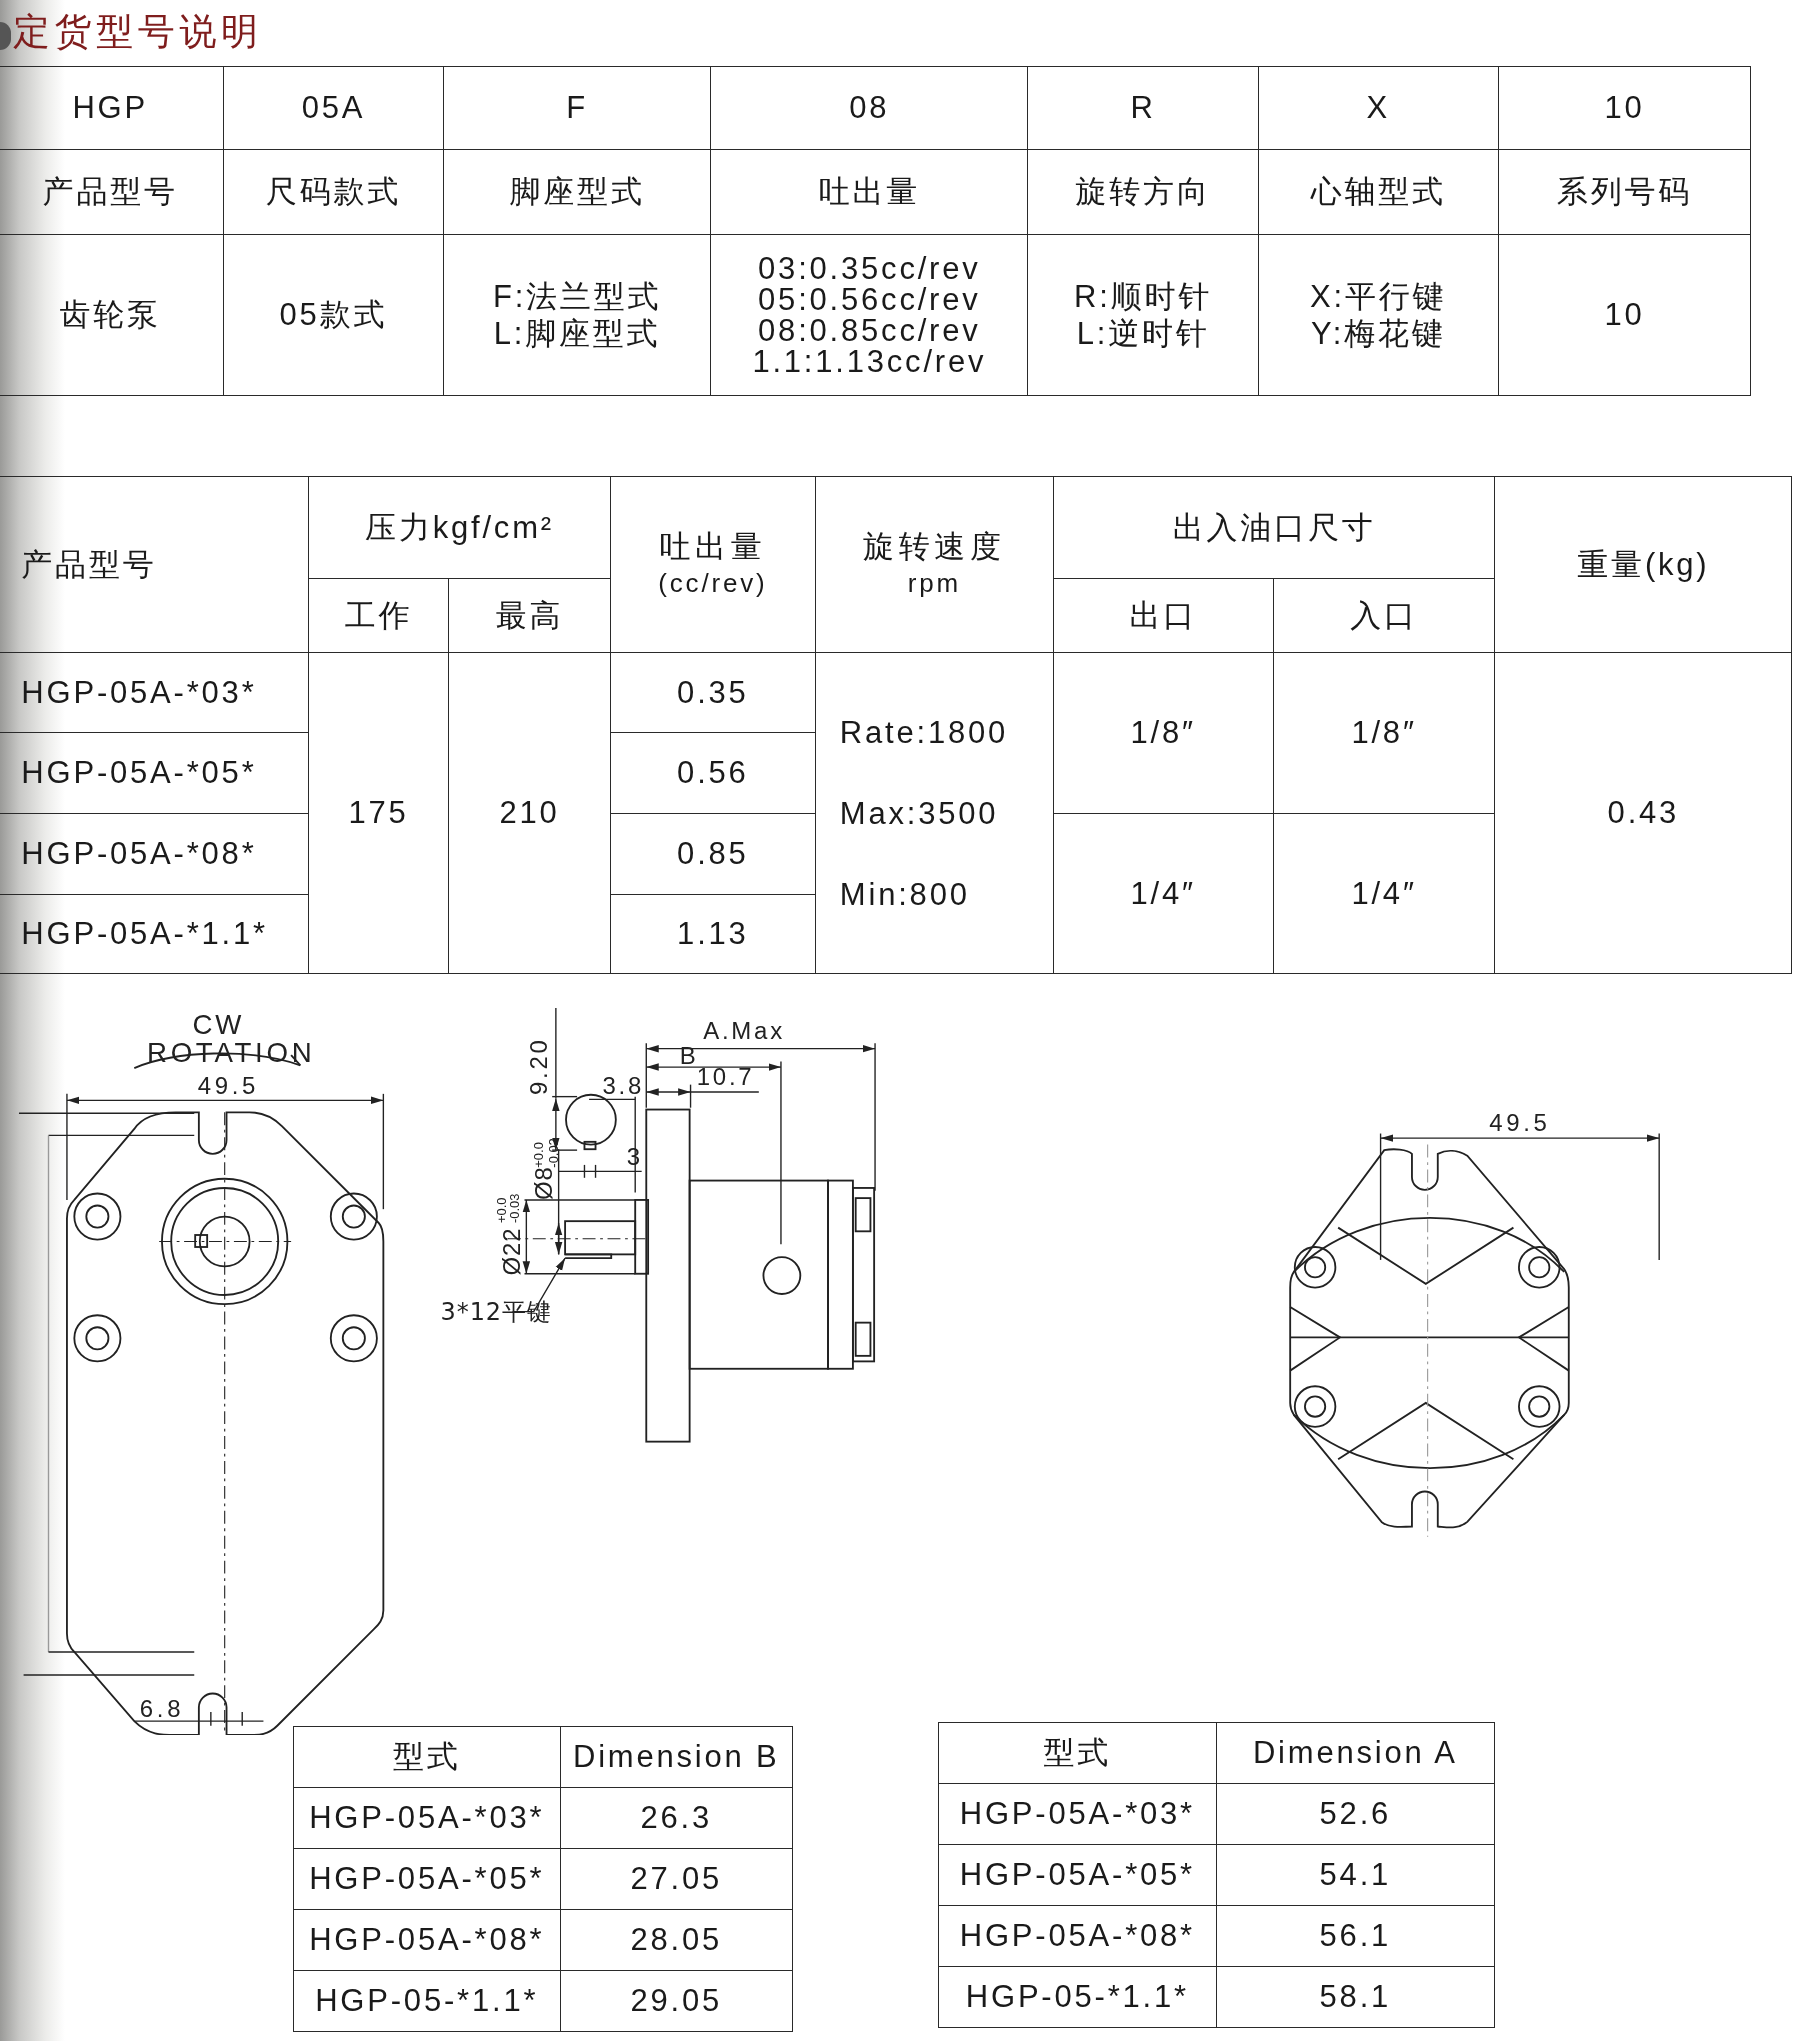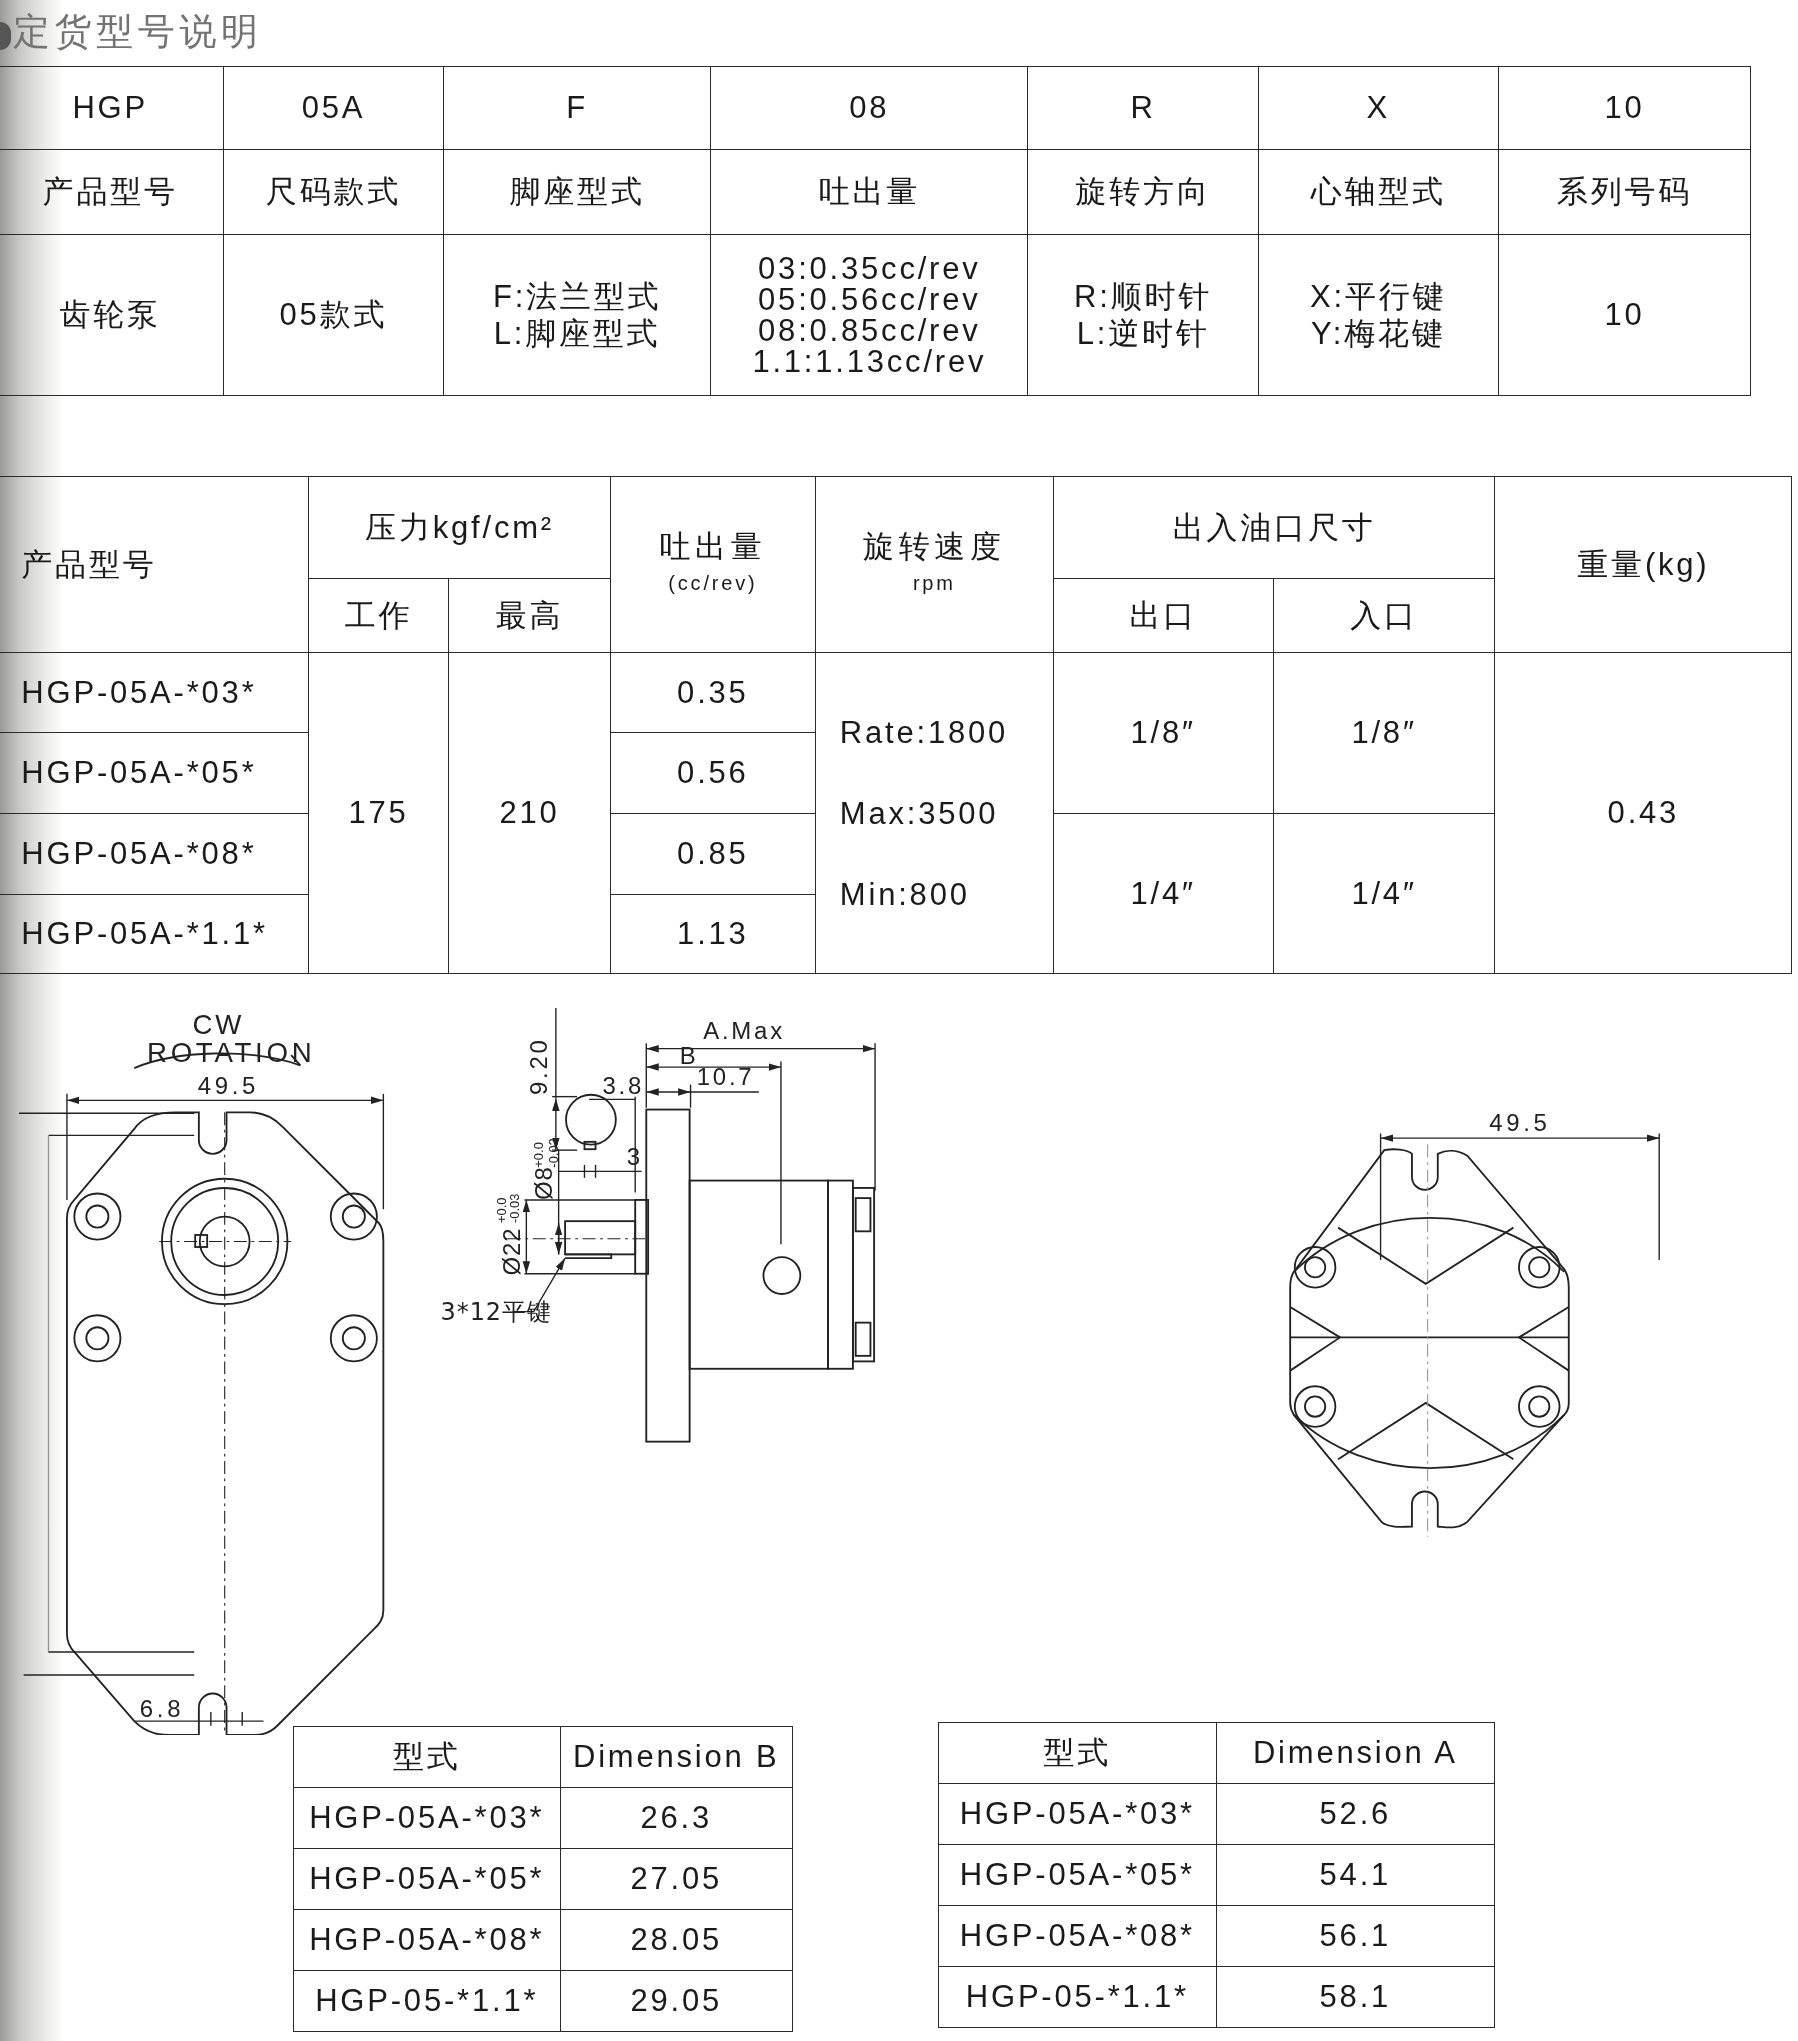--- a/index.html
+++ b/index.html
@@ -9,36 +9,36 @@
     font-family: "DejaVu Sans", "Liberation Sans", sans-serif;
     color: #1a1a1a;
   }
   .left-shade {
     position: absolute; left: 0; top: 0; width: 65px; height: 2042px;
     background: linear-gradient(to right, #9a9a98 0%, #c8c8c6 30%, #ececea 70%, rgba(255,255,255,0) 100%);
     pointer-events: none;
   }
   .title {
     position: absolute; left: 13px; top: 7.4px; font-size: 37px; letter-spacing: 3.7px;
-    color: #737373;
+    color: #7f1d1d;
   }
   .title-mark {
     position: absolute; left: 0; top: 22px; width: 11px; height: 28px;
     background: #555; border-radius: 0 13px 13px 0;
   }
   table.grid { position: absolute; border-collapse: collapse; }
   table.grid td {
     border: 1.8px solid #2a2a2a; text-align: center; vertical-align: middle;
     padding: 0; font-size: 31px; letter-spacing: 2.8px;
     font-family: "Liberation Sans", "DejaVu Sans", sans-serif;
   }
   .cn { font-family: "DejaVu Sans", sans-serif; letter-spacing: 4.6px; }
   .multi div { line-height: 37px; }
   .mono { font-family: "Liberation Sans", sans-serif; letter-spacing: 4.6px; margin-top: 36px; }
-  .small { font-size: 20px; }
+  .small { font-size: 26px; }
   .left-txt { text-align: left !important; padding-left: 24px !important; }
   .drawing { position: absolute; left: 0; top: 997px; width: 1776px; height: 738px; }
   .drawing svg text { font-family: "Liberation Sans", sans-serif; fill: #222; }
 </style>
 </head>
 <body>
 
 <div class="left-shade"></div>
 <div class="title-mark"></div>
 <div class="title cn">定货型号说明</div>

